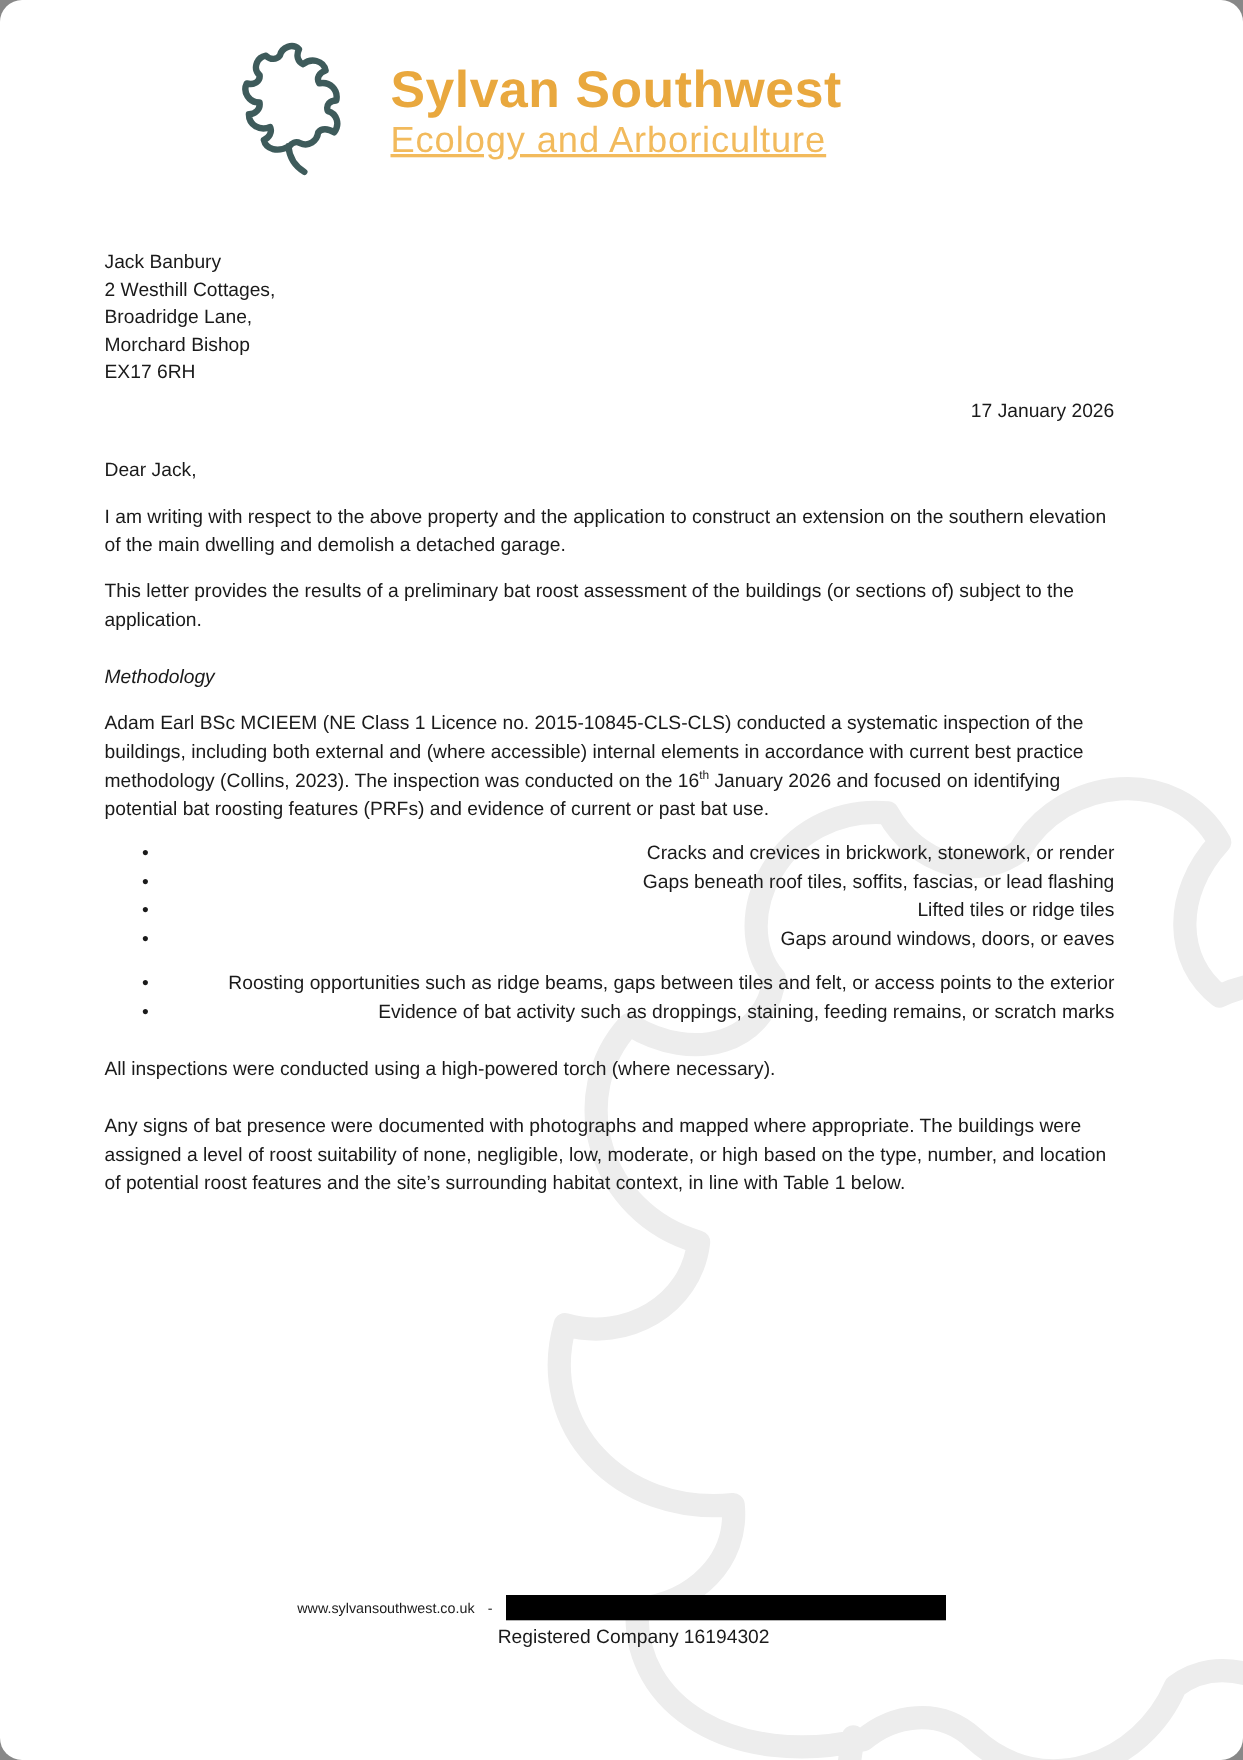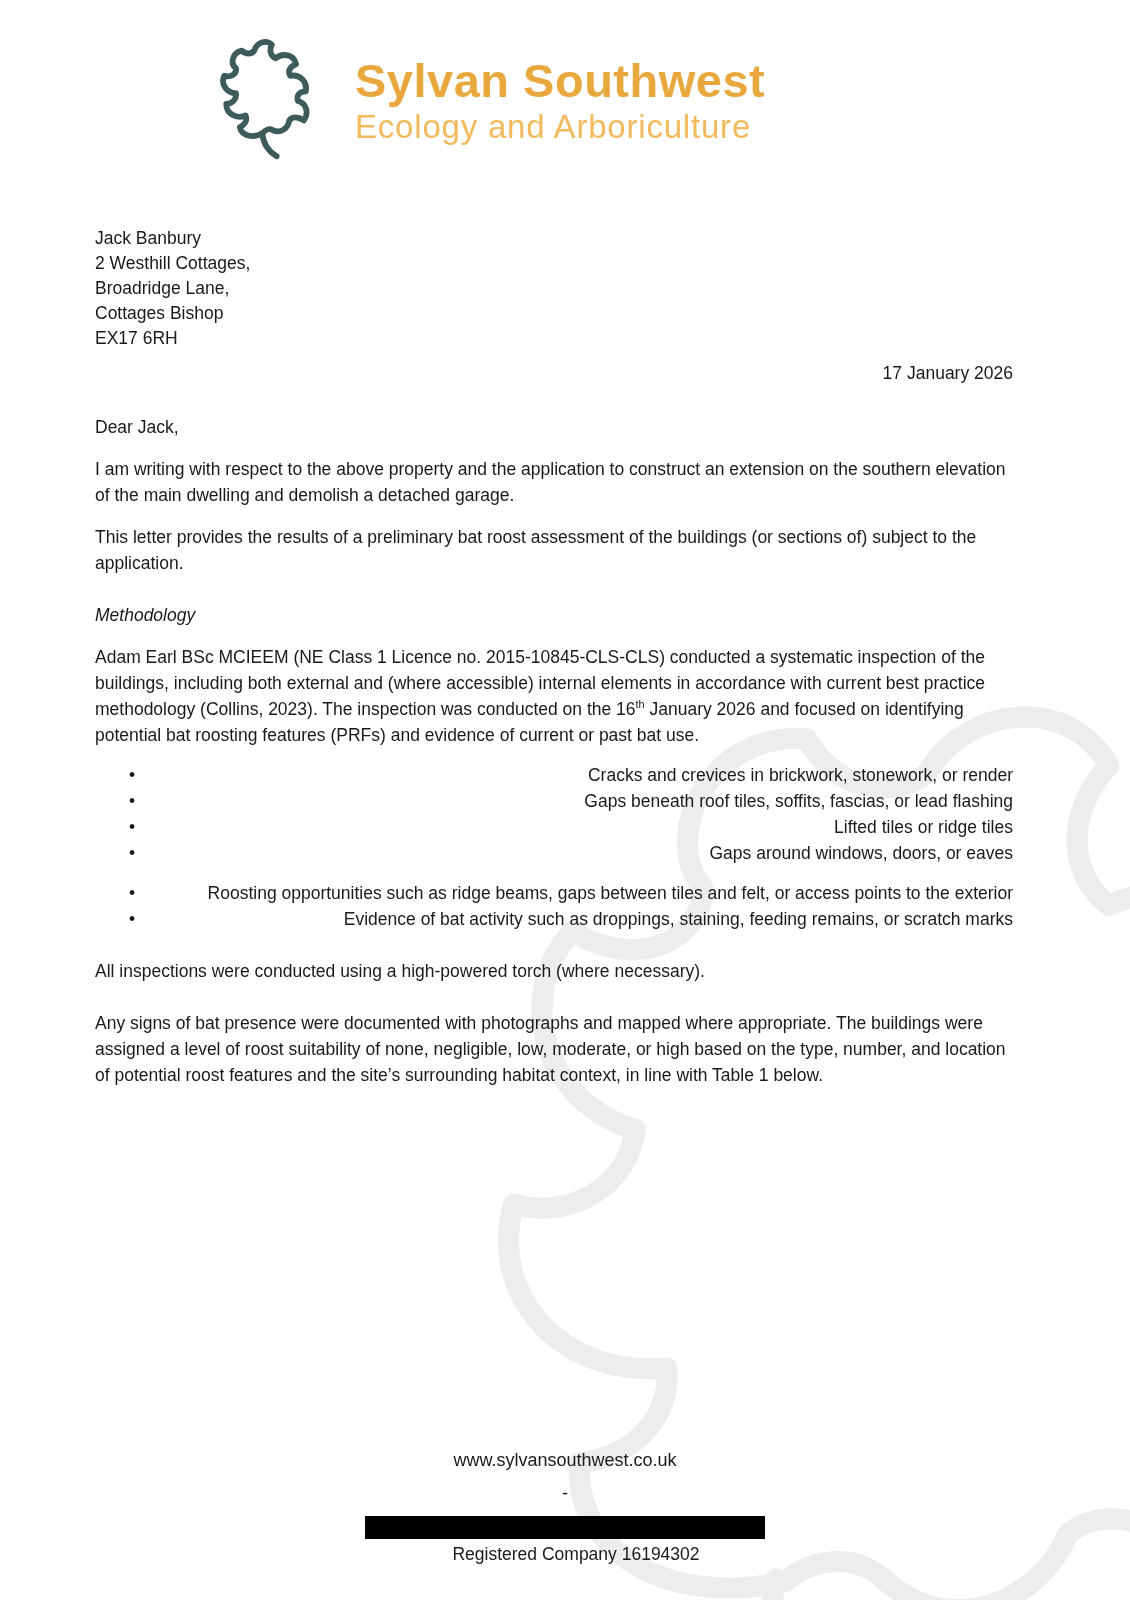--- a/index.html
+++ b/index.html
@@ -6,20 +6,21 @@
   html, body { margin: 0; padding: 0; background: #888; }
   .page {
     position: relative;
     width: 1130px;
     height: 1600px;
     margin: 0 auto;
     background: #ffffff;
     overflow: hidden;
     font-family: "Liberation Sans", sans-serif;
     color: #1a1a1a;
+    border-radius: 20px;
   }
   
   .watermark {
     position: absolute;
     width: 960px;
     height: 1250px;
     right: -250px;
     top: 660px;
     transform: rotate(16deg);
     pointer-events: none;
@@ -44,20 +45,21 @@
     letter-spacing: 0.5px;
     color: #e9a83e;
     line-height: 1.05;
   }
   .logo-subtitle {
     font-size: 33px;
     font-weight: normal;
     letter-spacing: 0.8px;
     color: #f2ba5c;
     margin-top: 2px;
+    text-decoration: underline;
   }
   .recipient {
     margin-top: 62px;
     font-size: 17.5px;
     line-height: 25px;
   }
   .date {
     text-align: right;
     font-size: 17.5px;
     margin-top: 12px;
@@ -91,22 +93,21 @@
     left: 0;
     right: 0;
     top: 1450px;
     text-align: center;
   }
   .footer-line {
     display: flex;
     justify-content: center;
     align-items: center;
     gap: 12px;
-    font-size: 18px;
-    flex-direction: column;
+    font-size: 13px;
   }
   .redaction {
     display: inline-block;
     width: 400px;
     height: 23px;
     background: #000000;
   }
   .footer-registered {
     margin-top: 5px;
     font-size: 17.5px;
@@ -137,21 +138,21 @@
       <div class="logo-text">
         <div class="logo-title">Sylvan Southwest</div>
         <div class="logo-subtitle">Ecology and Arboriculture</div>
       </div>
     </div>
 
     <div class="recipient">
       <div>Jack Banbury</div>
       <div>2 Westhill Cottages,</div>
       <div>Broadridge Lane,</div>
-      <div>Cottages Bishop</div>
+      <div>Morchard Bishop</div>
       <div>EX17 6RH</div>
     </div>
 
     <div class="date">17 January 2026</div>
 
     <p class="salutation">Dear Jack,</p>
 
 
     <p>I am writing with respect to the above property and the application to construct an extension on the southern elevation of the main dwelling and demolish a detached garage.</p>
 

